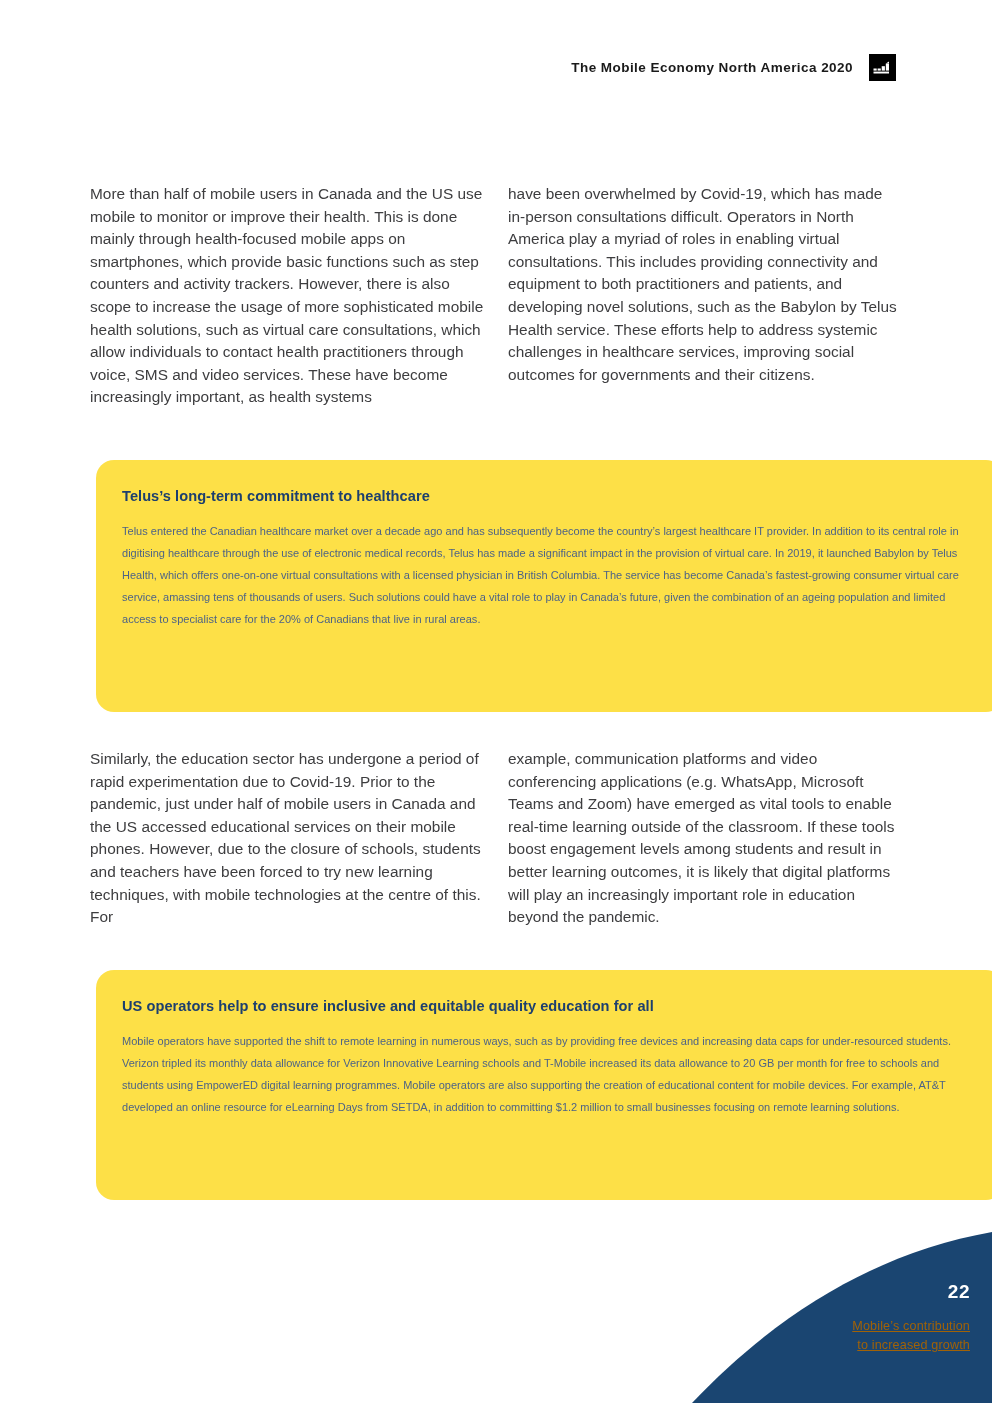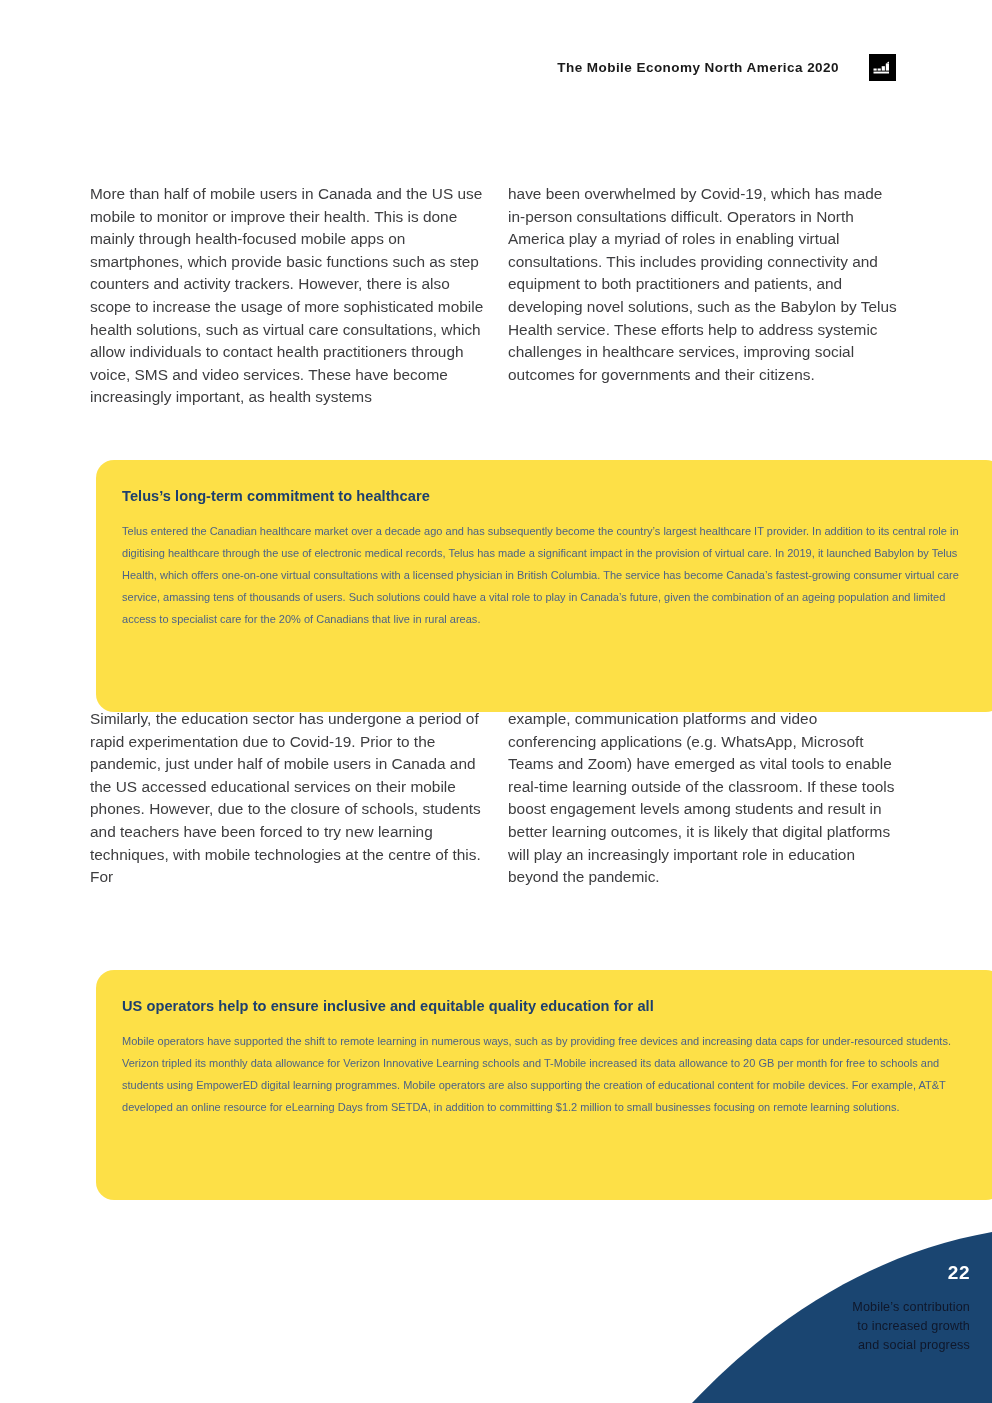--- a/index.html
+++ b/index.html
@@ -22,21 +22,21 @@
     overflow: hidden;
   }
 
   
   .header {
     position: absolute;
     top: 54px;
     right: 96px;
     display: flex;
     align-items: center;
-    gap: 30px;
+    gap: 16px;
   }
   .header-title {
     font-size: 13.5px;
     font-weight: bold;
     color: #1a1a1a;
     letter-spacing: 0.45px;
     white-space: nowrap;
   }
   .logo-mark {
     width: 27px;
@@ -48,21 +48,21 @@
 
   
   .columns {
     position: absolute;
     left: 90px;
     width: 812px;
     display: flex;
     gap: 24px;
   }
   .columns.block-1 { top: 183px; }
-  .columns.block-2 { top: 708px; }
+  .columns.block-2 { top: 748px; }
 
   .col {
     width: 394px;
   }
   .col p {
     margin: 0;
     font-size: 15.4px;
     line-height: 22.6px;
     color: #3d3d3f;
     letter-spacing: 0.01px;
@@ -116,22 +116,23 @@
     font-size: 19px;
     font-weight: bold;
     color: #ffffff;
     letter-spacing: 0.5px;
     line-height: 1;
     margin-bottom: 16px;
   }
   .footer-caption {
     font-size: 12.6px;
     line-height: 19px;
-    color: #0f172a;
+    color: #a16207;
     letter-spacing: 0.15px;
+    text-decoration: underline;
   }
 </style>
 </head>
 <body>
 
 <div class="page">
 
   <div class="header">
     <div class="header-title">The Mobile Economy North America 2020</div>
     <svg class="logo-mark" viewBox="0 0 27 27">
@@ -175,17 +176,16 @@
 
   <svg class="footer-shape" viewBox="0 0 992 1403" preserveAspectRatio="none">
     <path d="M992 1232 C 880 1252, 780 1310, 692 1403 L 992 1403 Z" fill="#1a4571"></path>
   </svg>
 
   <div class="footer-text">
     <div class="footer-page-number">22</div>
     <div class="footer-caption">
       <div>Mobile’s contribution</div>
       <div>to increased growth</div>
-      <div>and social progress</div>
     </div>
   </div>
 
 </div>
 
 </body></html>

